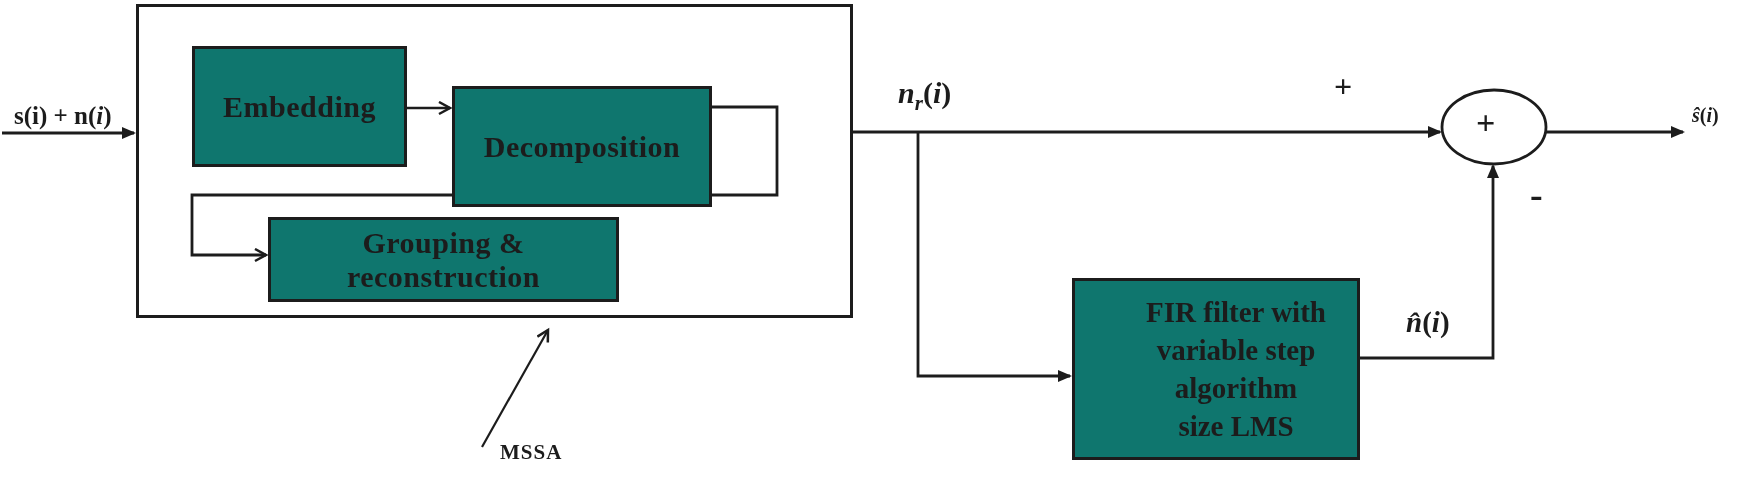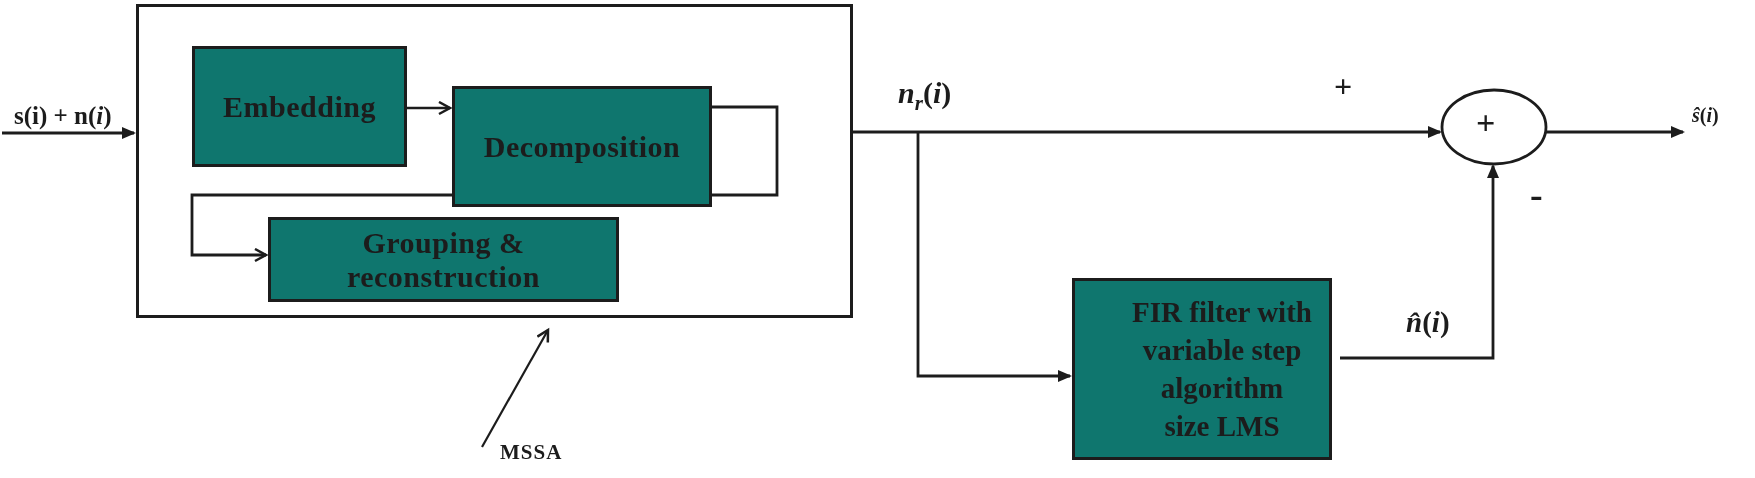--- a/index.html
+++ b/index.html
@@ -27,21 +27,21 @@
     font-size: 30px;
     letter-spacing: 0.5px;
   }
   #outer-box {
     left: 136px; top: 4px; width: 717px; height: 314px;
     background: transparent;
   }
   #embedding-box    { left: 192px; top: 46px;  width: 215px; height: 121px; }
   #decomposition-box{ left: 452px; top: 46px;  width: 260px; height: 121px; margin-top: 40px; }
   #grouping-box     { left: 268px; top: 217px; width: 351px; height: 85px;  }
-  #fir-box          { left: 1072px; top: 278px; width: 260px; height: 182px; padding-left: 40px; }
+  #fir-box          { left: 1072px; top: 278px; width: 288px; height: 182px; padding-left: 40px; }
   #fir-box .fir-line {
     font-weight: bold;
     font-size: 29px;
     line-height: 38px;
   }
   .sig-label {
     position: absolute;
     font-weight: bold;
     white-space: nowrap;
   }

